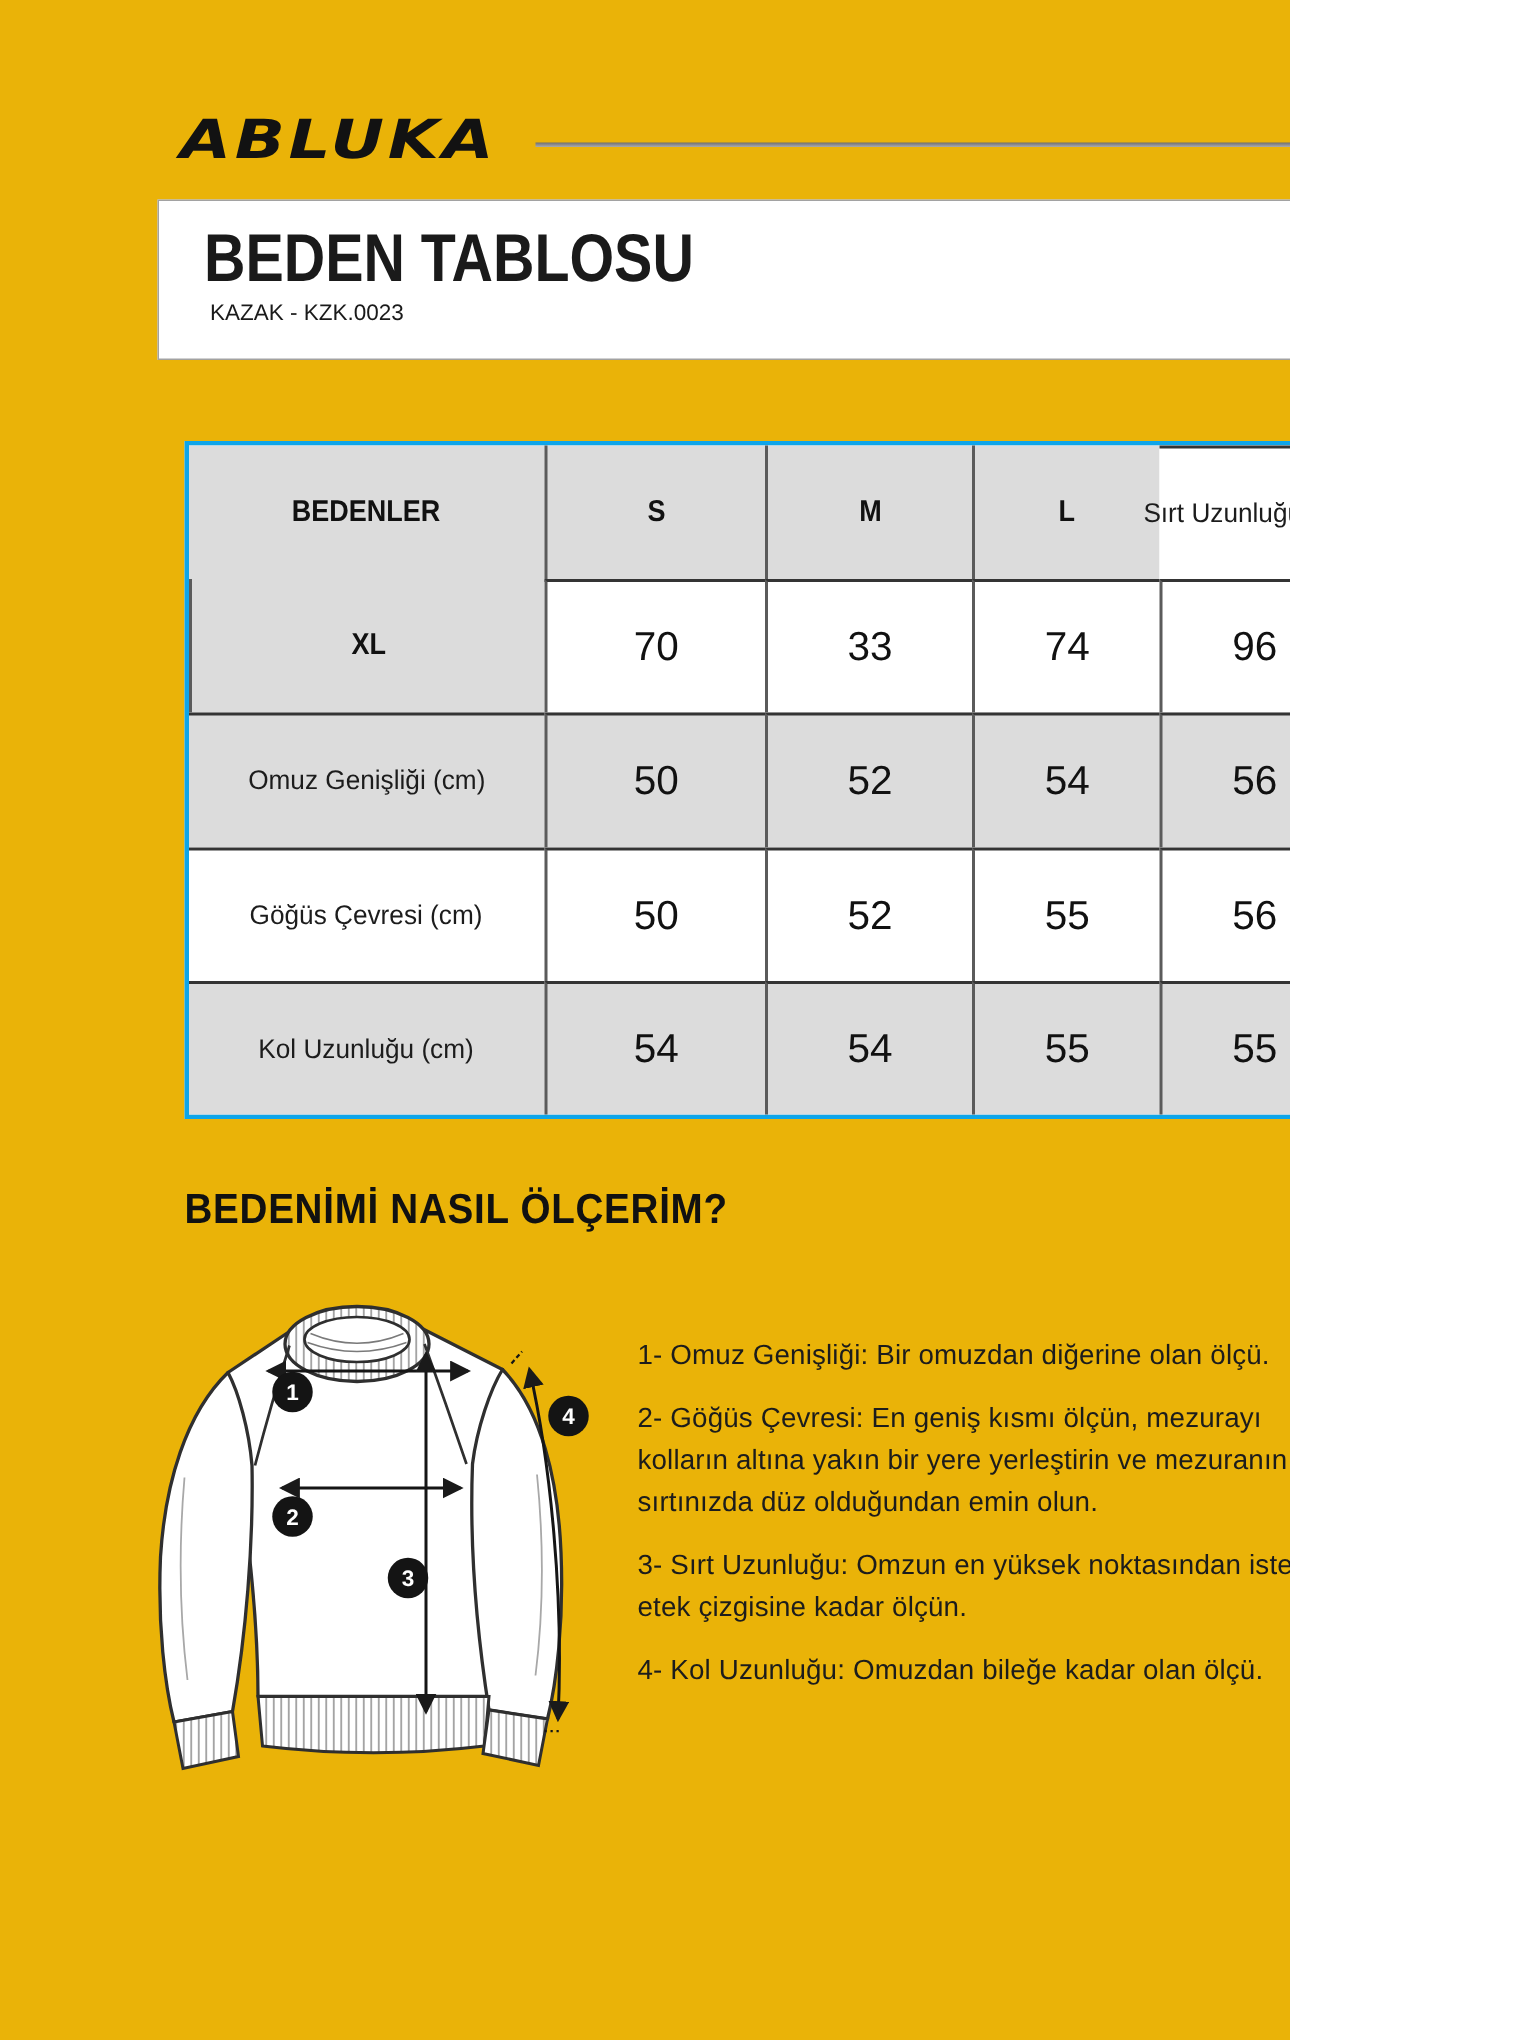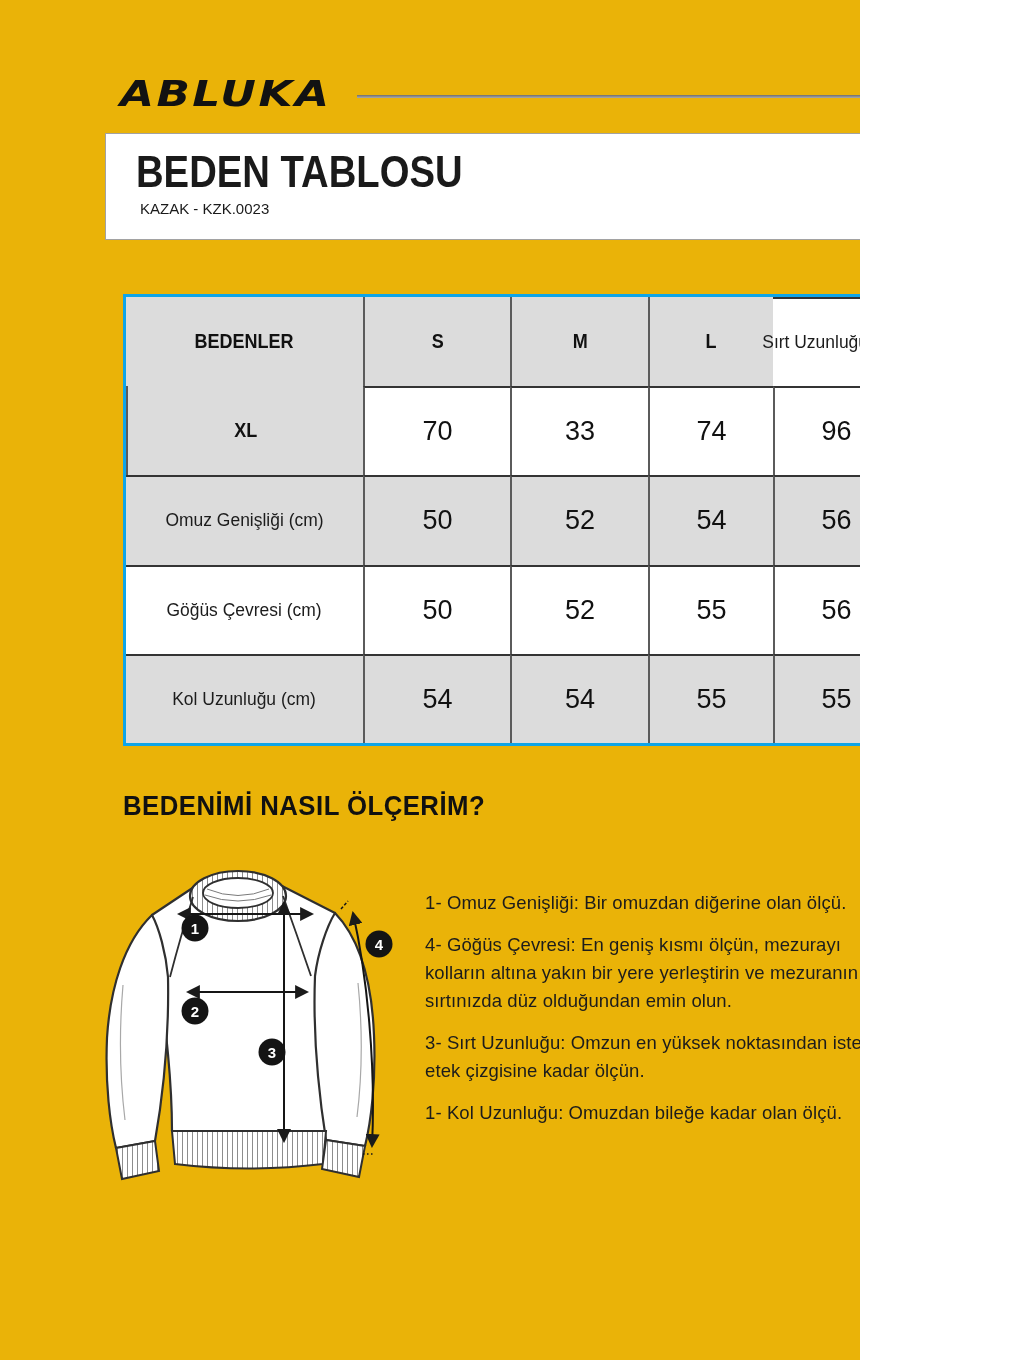--- a/index.html
+++ b/index.html
@@ -242,18 +242,18 @@
       </g>
       <g>
         <circle cx="284" cy="79" r="13.5" fill="#141414"></circle>
         <text x="284" y="84.5" text-anchor="middle" font-family="Liberation Sans, sans-serif" font-size="15" font-weight="bold" fill="#ffffff">4</text>
       </g>
     </svg>
   </div>
 
   <div class="steps">
     <p>1- Omuz Genişliği: Bir omuzdan diğerine olan ölçü.</p>
-    <p>4- Göğüs Çevresi: En geniş kısmı ölçün, mezurayı kolların altına yakın bir yere yerleştirin ve mezuranın sırtınızda düz olduğundan emin olun.</p>
+    <p>2- Göğüs Çevresi: En geniş kısmı ölçün, mezurayı kolların altına yakın bir yere yerleştirin ve mezuranın sırtınızda düz olduğundan emin olun.</p>
     <p>3- Sırt Uzunluğu: Omzun en yüksek noktasından istenilen etek çizgisine kadar ölçün.</p>
-    <p>1- Kol Uzunluğu: Omuzdan bileğe kadar olan ölçü.</p>
+    <p>4- Kol Uzunluğu: Omuzdan bileğe kadar olan ölçü.</p>
   </div>
 
 </div>
 
 </body></html>

